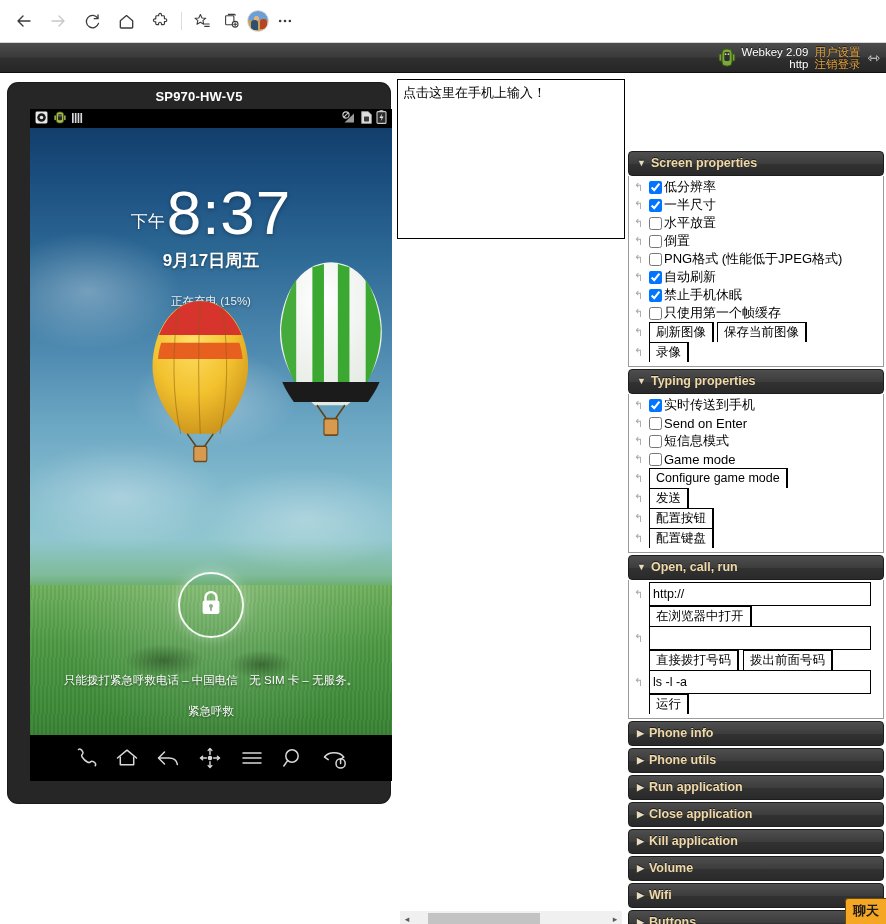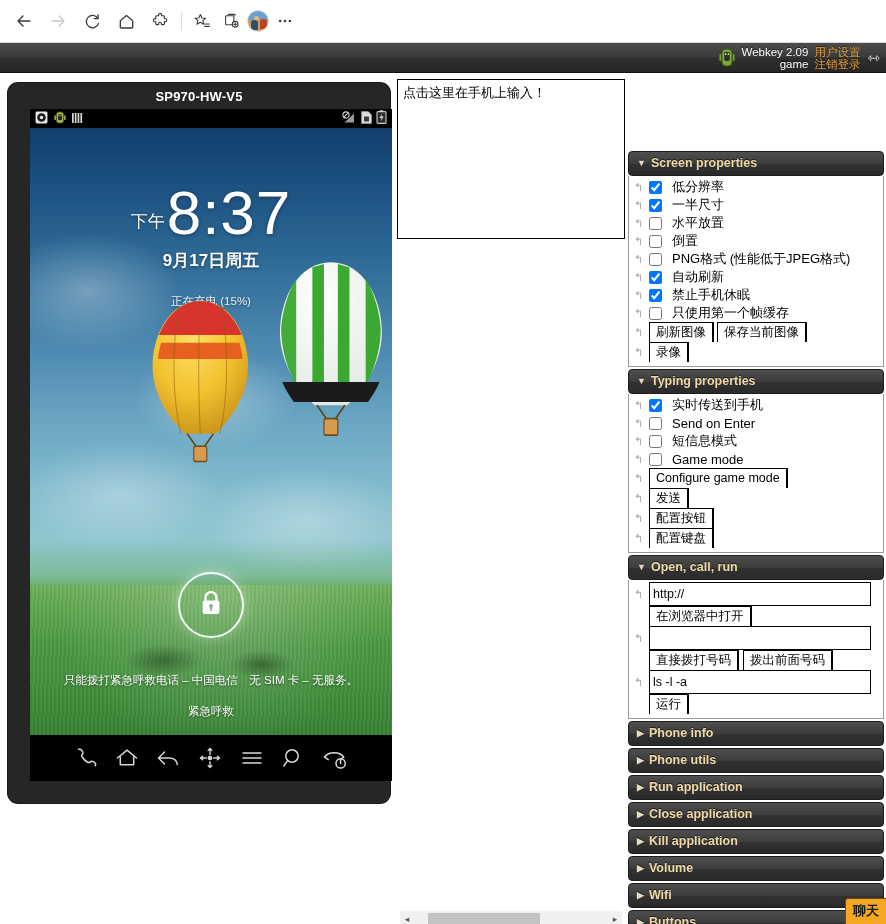--- a/index.html
+++ b/index.html
@@ -319,21 +319,21 @@
     display: flex; align-items: center;
     gap: 3px;
     min-height: 18px;
     padding: 0 0 0 2px;
   }
   .undo {
     color: #a8a8a8; font-size: 11px; width: 12px; flex: none;
     line-height: 1;
   }
   .cb-label {
-    display: flex; align-items: center; gap: 10px;
+    display: flex; align-items: center; gap: 2px;
     font-size: 13px; color: #000; white-space: nowrap;
   }
   input[type="checkbox"] {
     width: 13px; height: 13px; margin: 0; flex: none;
   }
   .wk-btn {
     font-size: 12.5px;
     font-family: "Liberation Sans", sans-serif;
     background: #ffffff;
     border: 1px solid #000000;
@@ -435,21 +435,21 @@
         <rect x="6.3" y="4" width="5.4" height="9" rx="1.4" fill="#2e2e2e"></rect>
         <circle cx="7.6" cy="6.2" r=".9" fill="#cfe08a"></circle>
         <circle cx="10.4" cy="6.2" r=".9" fill="#cfe08a"></circle>
         <path d="M6.4 1.4 5.3.2M11.6 1.4 12.7.2" stroke="#3d5a18" stroke-width="1" stroke-linecap="round"></path>
         <rect x="1.2" y="6" width="2.2" height="7" rx="1.1" fill="#7ba83a" stroke="#3d5a18" stroke-width=".8"></rect>
         <rect x="14.6" y="6" width="2.2" height="7" rx="1.1" fill="#7ba83a" stroke="#3d5a18" stroke-width=".8"></rect>
       </svg>
     </span>
     <div id="wk-brand">
       <div>Webkey 2.09</div>
-      <div class="u">game</div>
+      <div class="u">http</div>
     </div>
     <div id="wk-links">
       <div>用户设置</div>
       <div>注销登录</div>
     </div>
     <span id="wk-expand">⇿</span>
   </div>
 </div>
 
 <div id="page">

